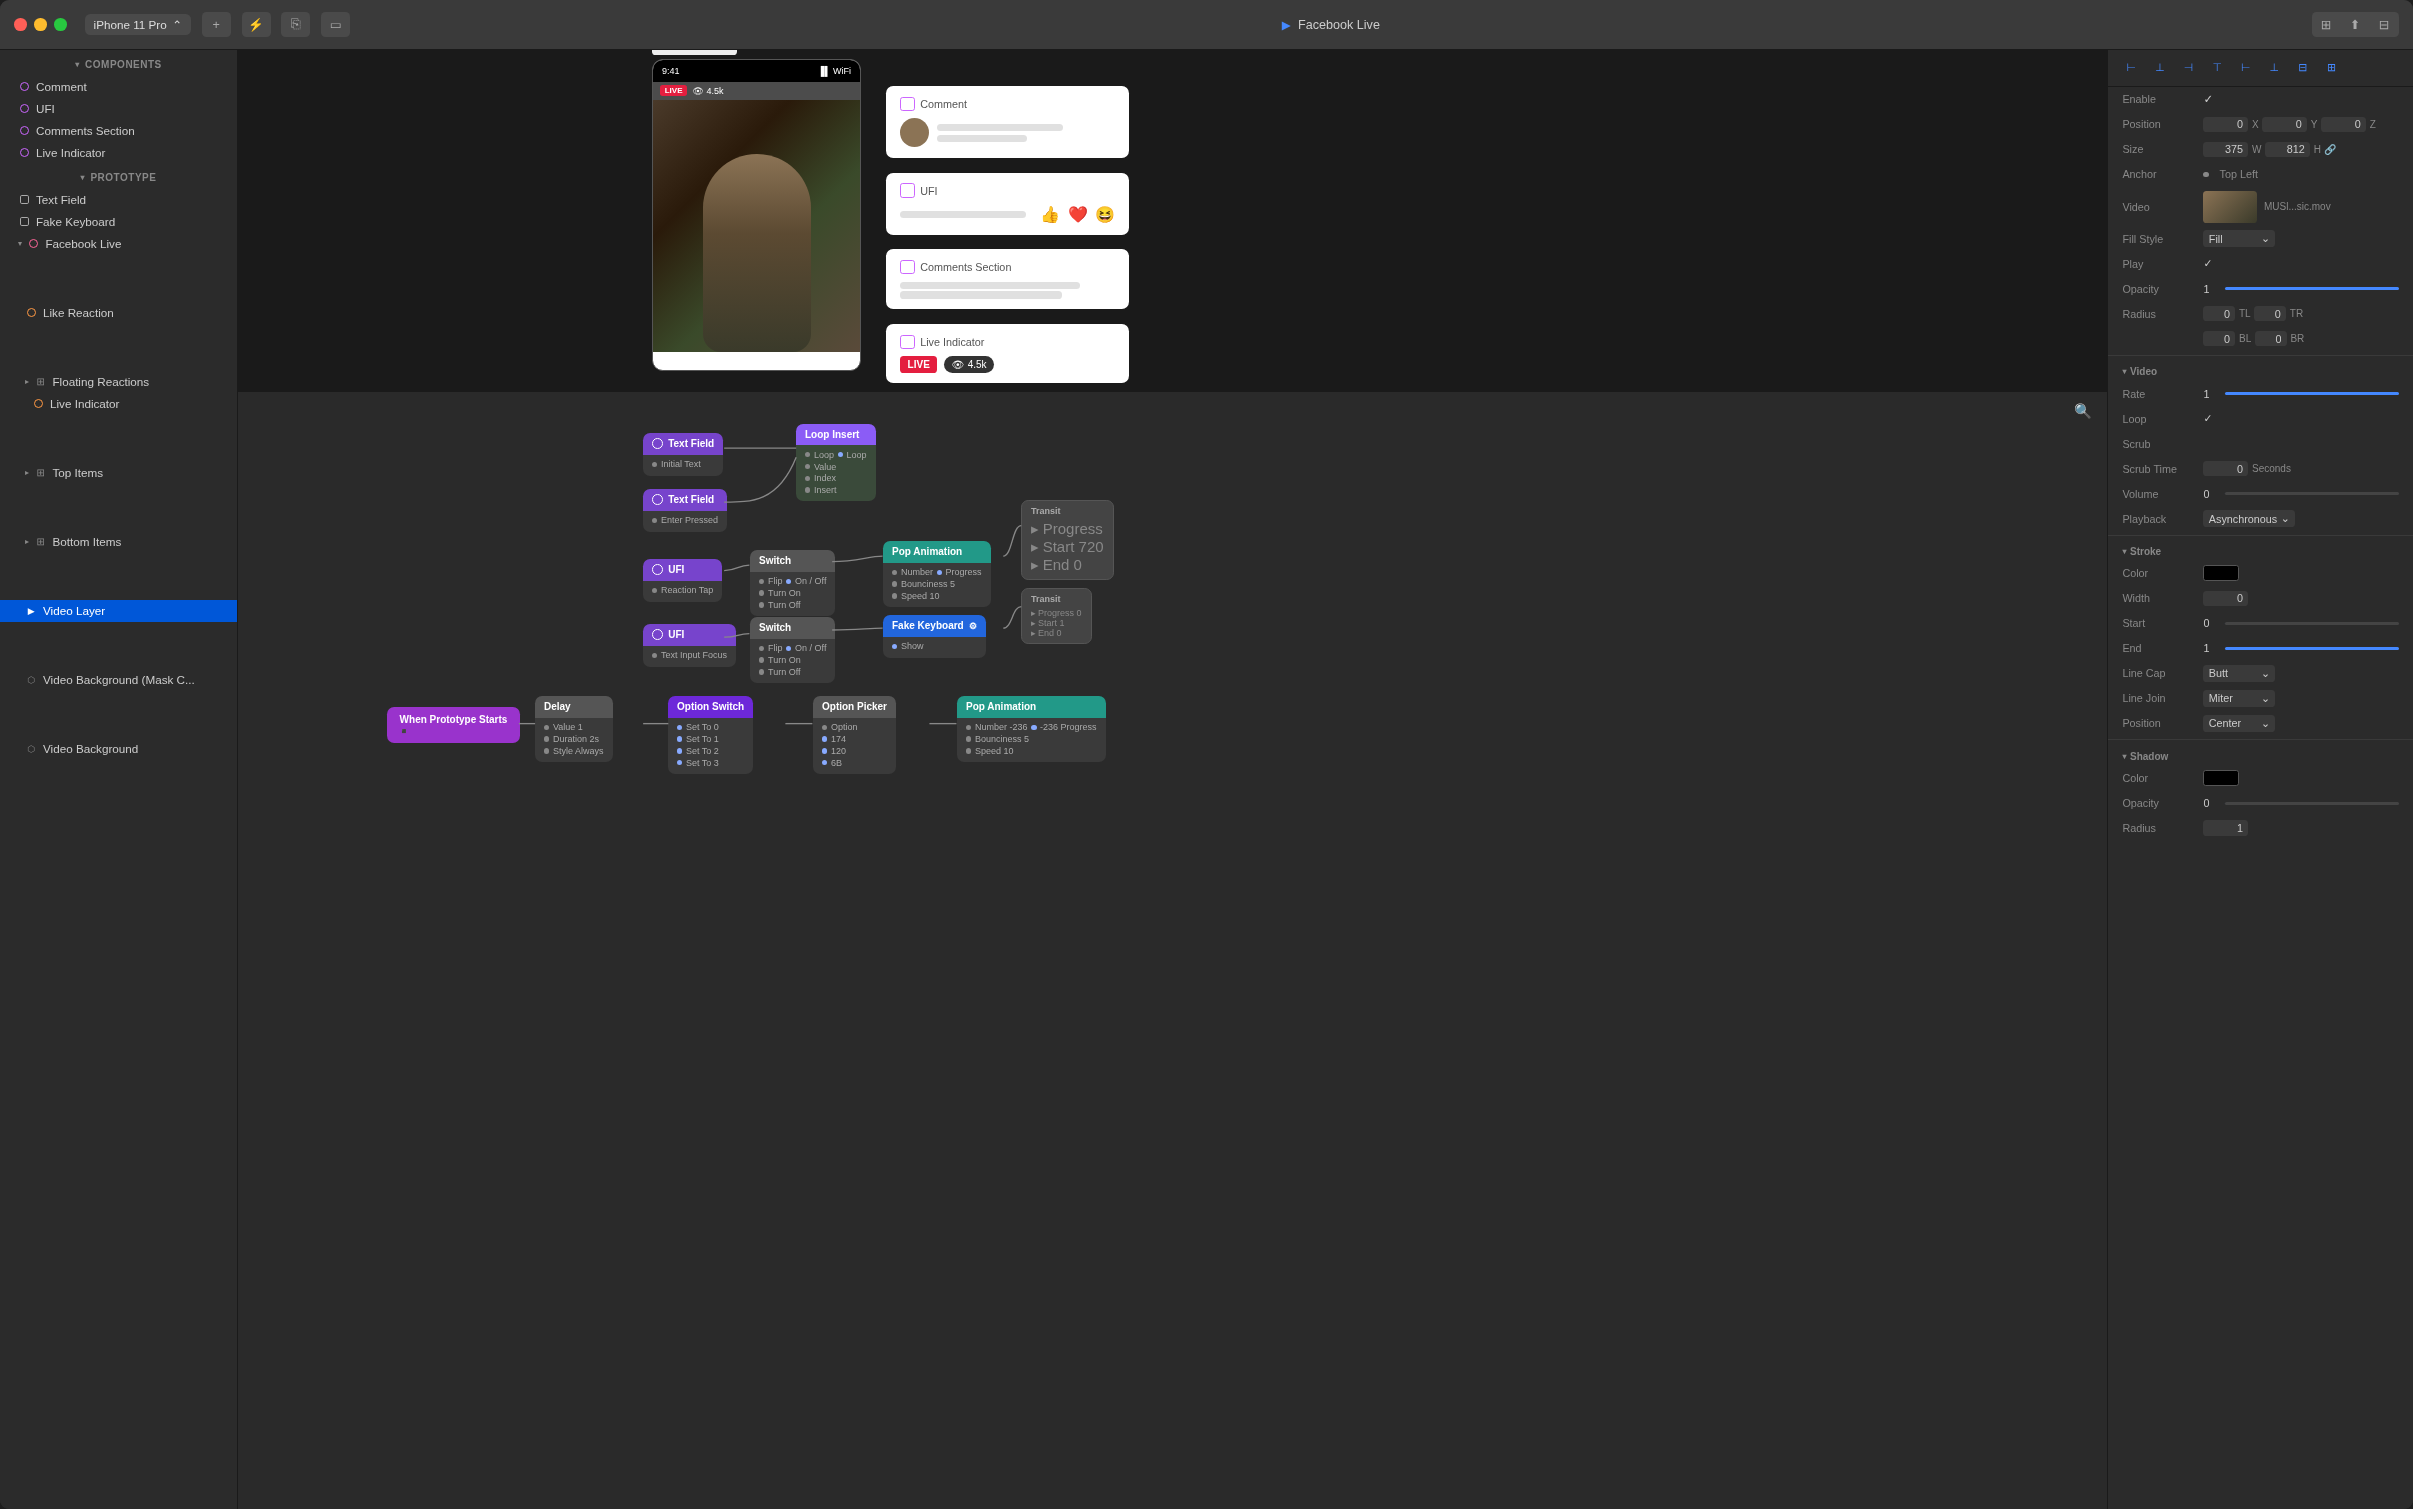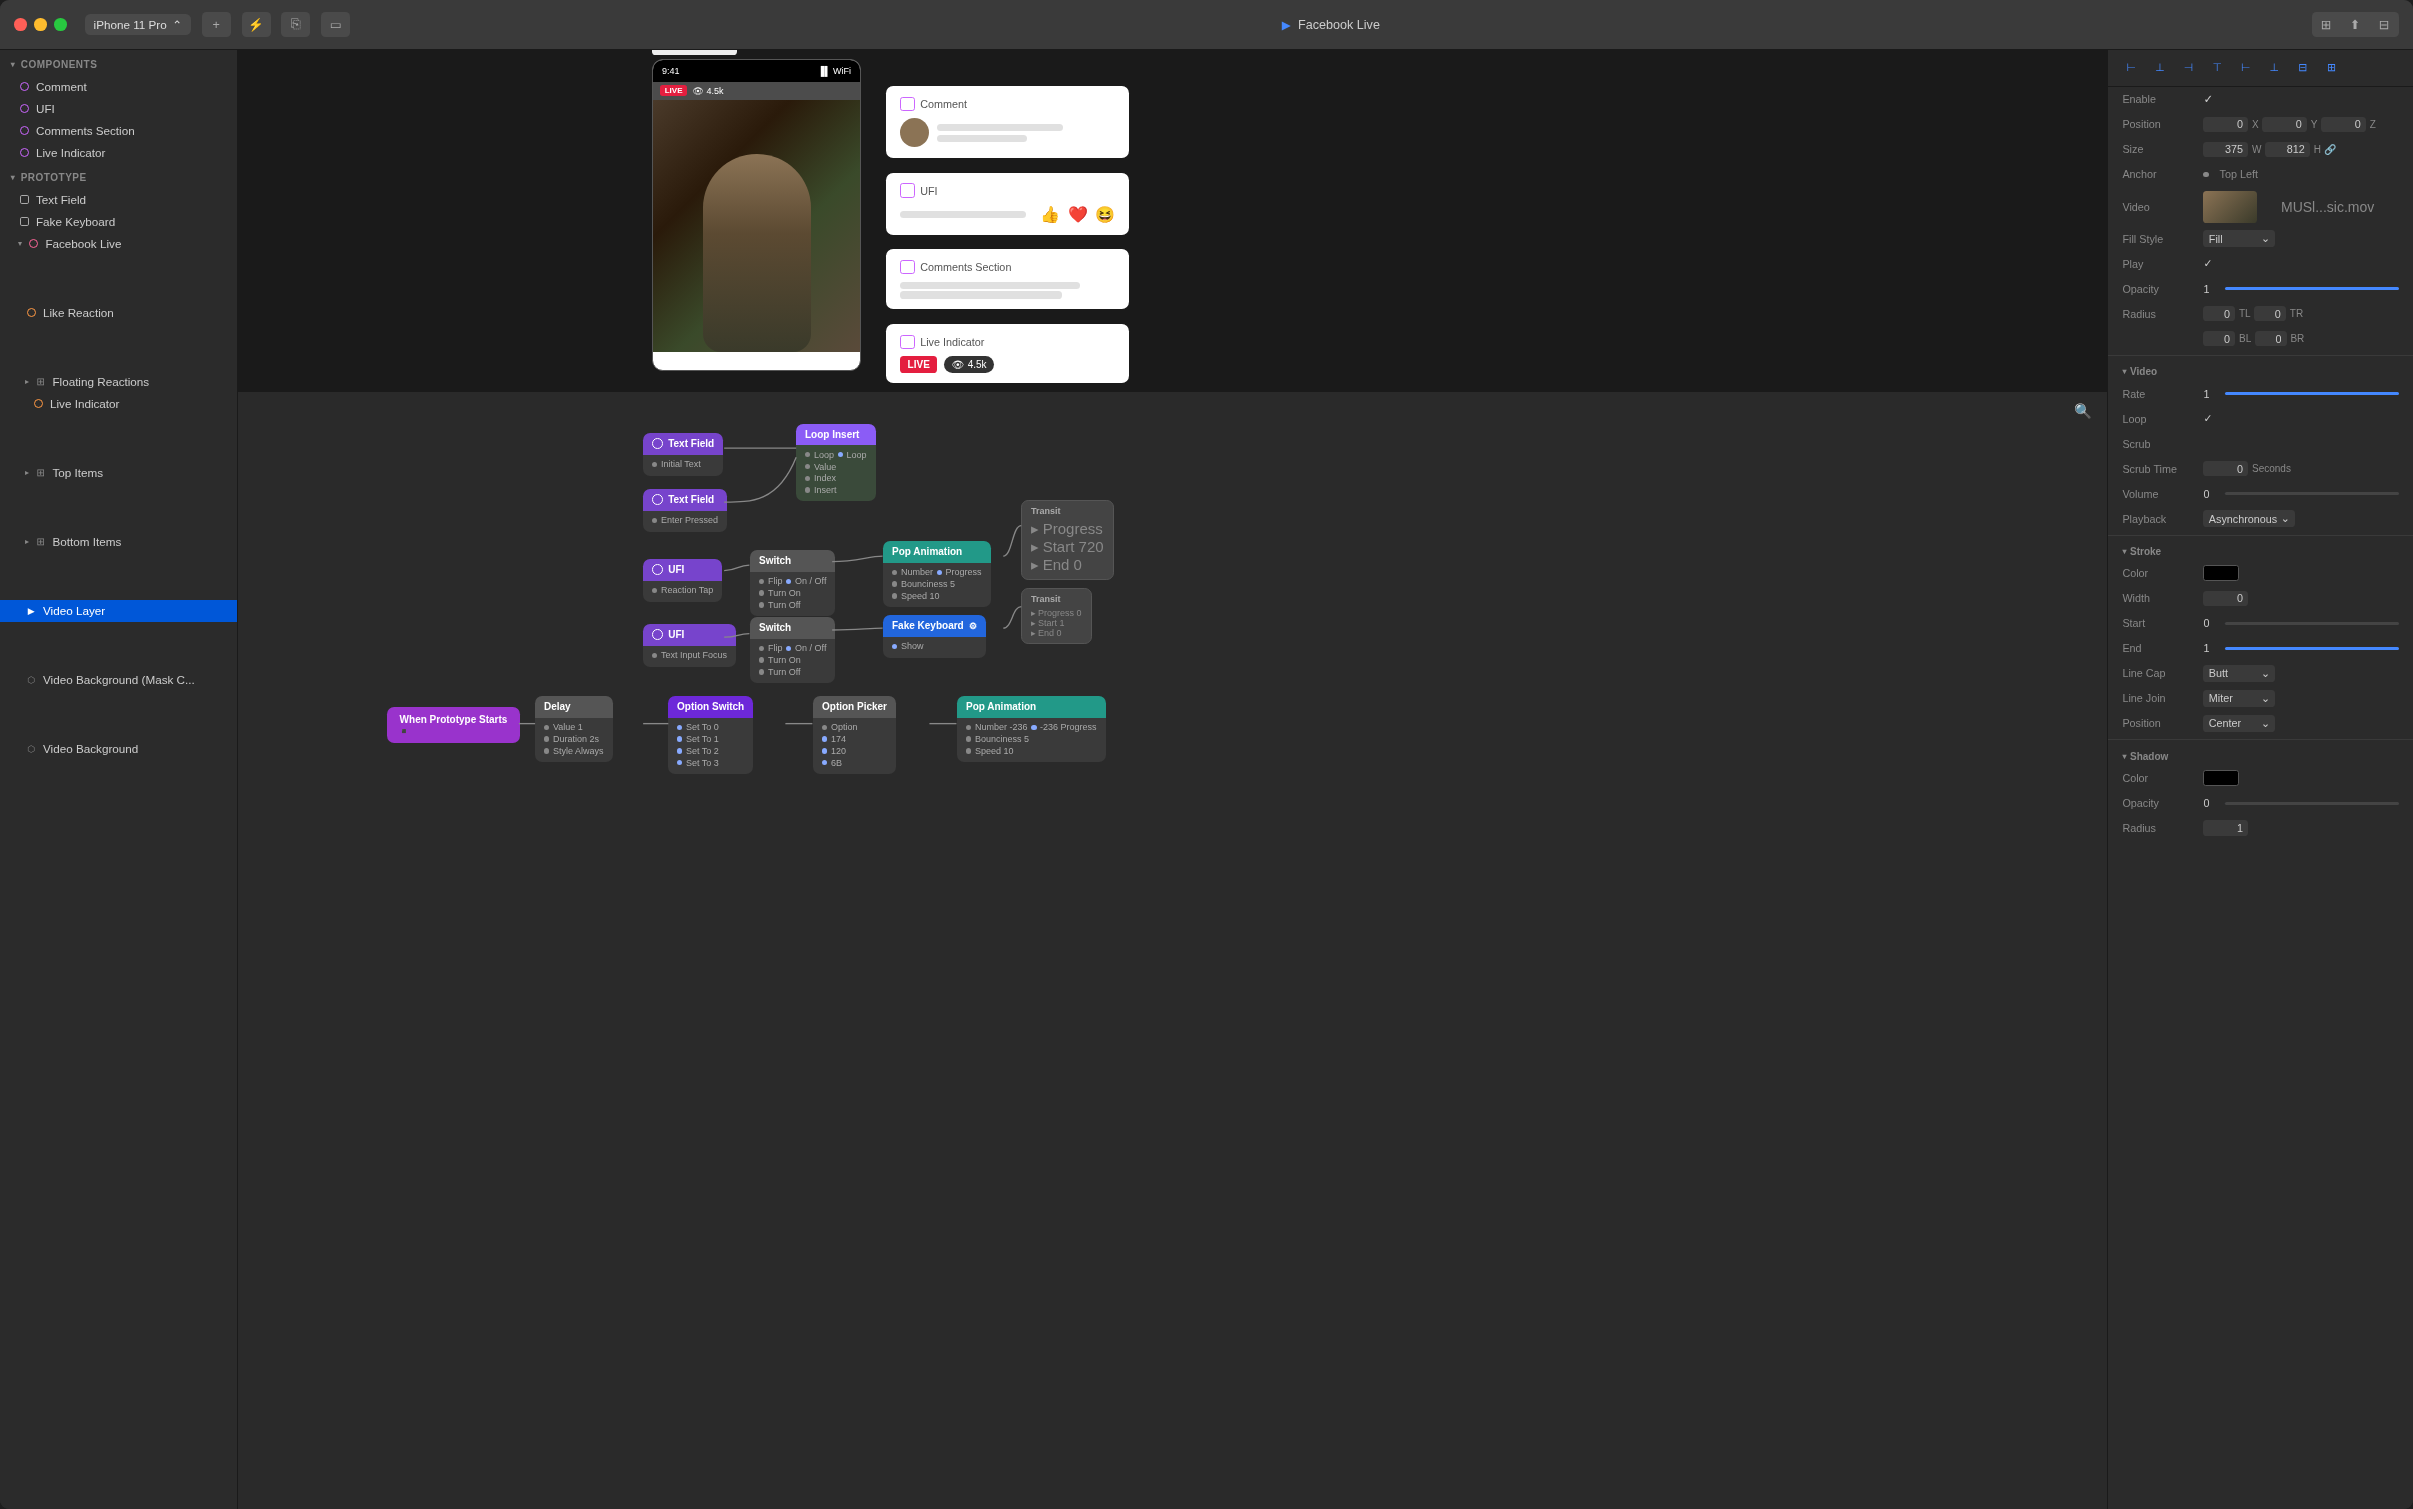--- a/index.html
+++ b/index.html
@@ -24,21 +24,21 @@
     .tb-btn-group .tb-btn { background: transparent; border-radius: 0; }
     .tb-btn-group .tb-btn:first-child { border-radius: 4.5px 0 0 4.5px; }
     .tb-btn-group .tb-btn:last-child { border-radius: 0 4.5px 4.5px 0; }
 
     
     .main-layout { display: flex; flex: 1; overflow: hidden; }
 
     
     .sidebar { width: 238px; background: #2b2b2b; border-right: 0.9px solid #1a1a1a; overflow-y: auto; flex-shrink: 0; }
     .sidebar-section { margin-top: 3.6px; }
-    .sidebar-section-header { display: flex; align-items: center; gap: 5.4px; padding: 5.4px 10.8px; color: #888; font-size: 10px; font-weight: 600; text-transform: uppercase; letter-spacing: 0.5px; }
+    .sidebar-section-header { display: flex; align-items: center; gap: 5.4px; padding: 5.4px 10.8px; color: #888; font-size: 10px; font-weight: 600; text-transform: uppercase; letter-spacing: 0.5px; justify-content: center; }
     .sidebar-section-header .arrow { font-size: 8px; }
     .sidebar-item { display: flex; align-items: center; gap: 5.4px; padding: 4.5px 10.8px 4.5px 18px; color: #ccc; cursor: pointer; font-size: 11.7px; }
     .sidebar-item.selected { background: #0057d8; color: #fff; }
     .sidebar-item.indent-1 { padding-left: 25px; margin-top: 47px; }
     .sidebar-item.indent-2 { padding-left: 32px; }
     .sidebar-item .icon { width: 12.6px; height: 12.6px; display: inline-flex; align-items: center; justify-content: center; flex-shrink: 0; }
     .icon-circle { width: 9px; height: 9px; border-radius: 50%; border: 1.8px solid #cc66ff; display: inline-block; }
     .icon-circle-pink { border-color: #ff6699; }
     .icon-circle-orange { border-color: #ff9944; }
     .icon-rect { width: 9px; height: 9px; border: 1.8px solid #aaa; display: inline-block; border-radius: 1.8px; }
@@ -694,21 +694,21 @@
           <span style="margin-left:7.2px; color:#888;">Top Left</span>
         </div>
       </div>
 
       <div class="prop-row">
         <span class="prop-label">Video</span>
         <div class="prop-value-group">
           <div class="video-thumb">
             <div class="video-thumb-inner"></div>
           </div>
-          <span style="color:#888; font-size:14px; margin-left:20px;">MUSl...sic.mov</span>
+          <span style="color:#888; font-size:10px; margin-left:3px;">MUSl...sic.mov</span>
         </div>
       </div>
 
       <div class="prop-row">
         <span class="prop-label">Fill Style</span>
         <div class="prop-dropdown">
           <span>Fill</span>
           <span>⌄</span>
         </div>
       </div>

